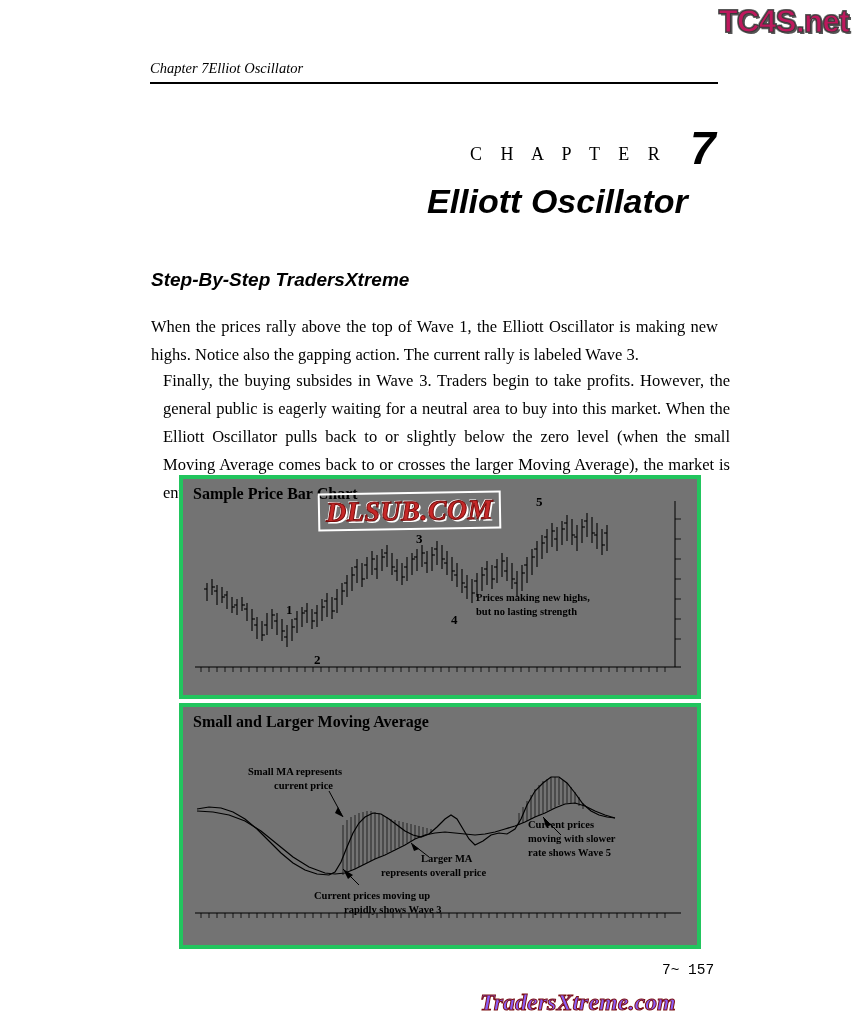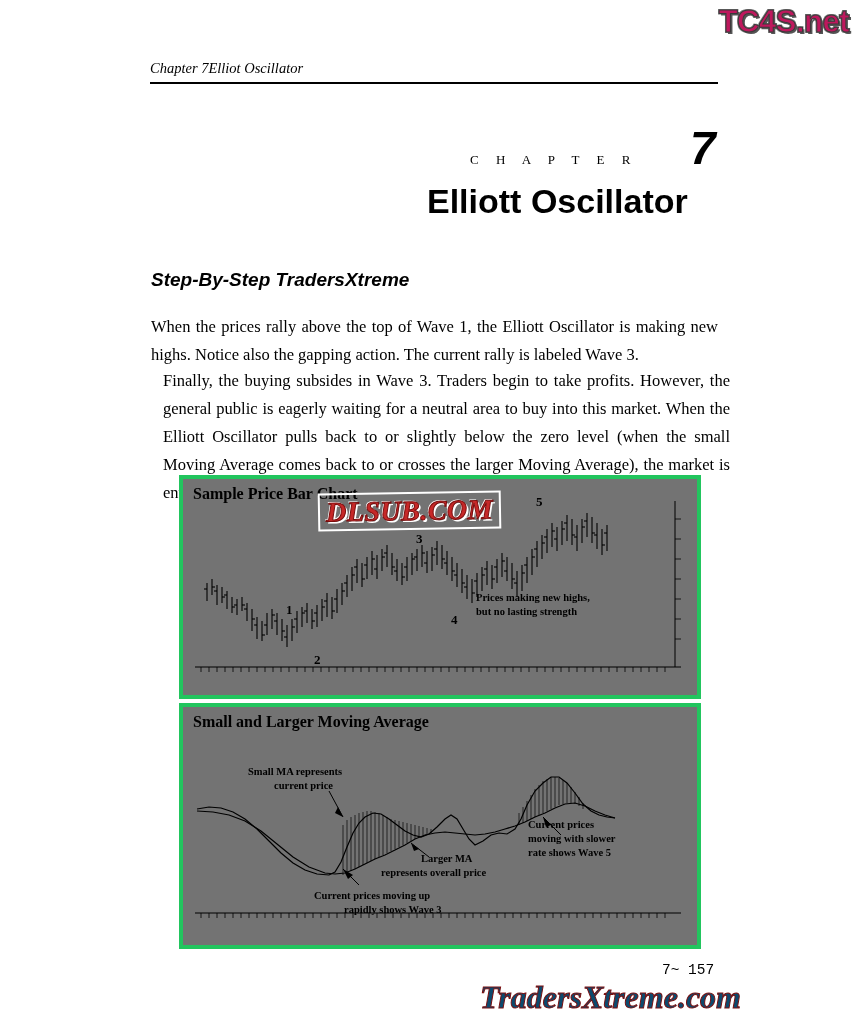--- a/index.html
+++ b/index.html
@@ -50,22 +50,22 @@
     border: 2px solid #ffffff;
     transform: rotate(-1deg);
   }
   .wm-bottom {
     position: absolute;
     left: 480px;
     bottom: 8px;
     font-family: "Liberation Serif", serif;
     font-weight: bold;
     font-style: italic;
-    font-size: 32px;
-    color: #0c4a6e;
+    font-size: 24px;
+    color: #8b5cf6;
     -webkit-text-stroke: 1px #7a0d0d;
     text-shadow: 2px 2px 0 #ffffff;
   }
 
   
   .runhead {
     position: absolute;
     left: 150px;
     top: 60px;
     width: 568px;
@@ -81,40 +81,41 @@
     top: 82px;
     width: 568px;
     height: 2px;
     background: #000;
   }
 
   
   .chapter-word {
     position: absolute;
     left: 470px;
-    top: 152px;
-    font-family: "Liberation Serif", serif;
-    font-size: 13px;
+    top: 144px;
+    font-family: "Liberation Serif", serif;
+    font-size: 18px;
     letter-spacing: 7px;
   }
   .chapter-num {
     position: absolute;
     left: 690px;
     top: 121px;
     font-family: "Liberation Sans", sans-serif;
     font-weight: bold;
     font-style: italic;
     font-size: 46px;
   }
   .chapter-title {
     position: absolute;
     left: 427px;
     top: 182px;
     font-family: "Liberation Sans", sans-serif;
     font-weight: bold;
+    font-style: italic;
     font-size: 34px;
     letter-spacing: 0px;
   }
 
   
   .section-head {
     position: absolute;
     left: 151px;
     top: 269px;
     font-family: "Liberation Sans", sans-serif;

